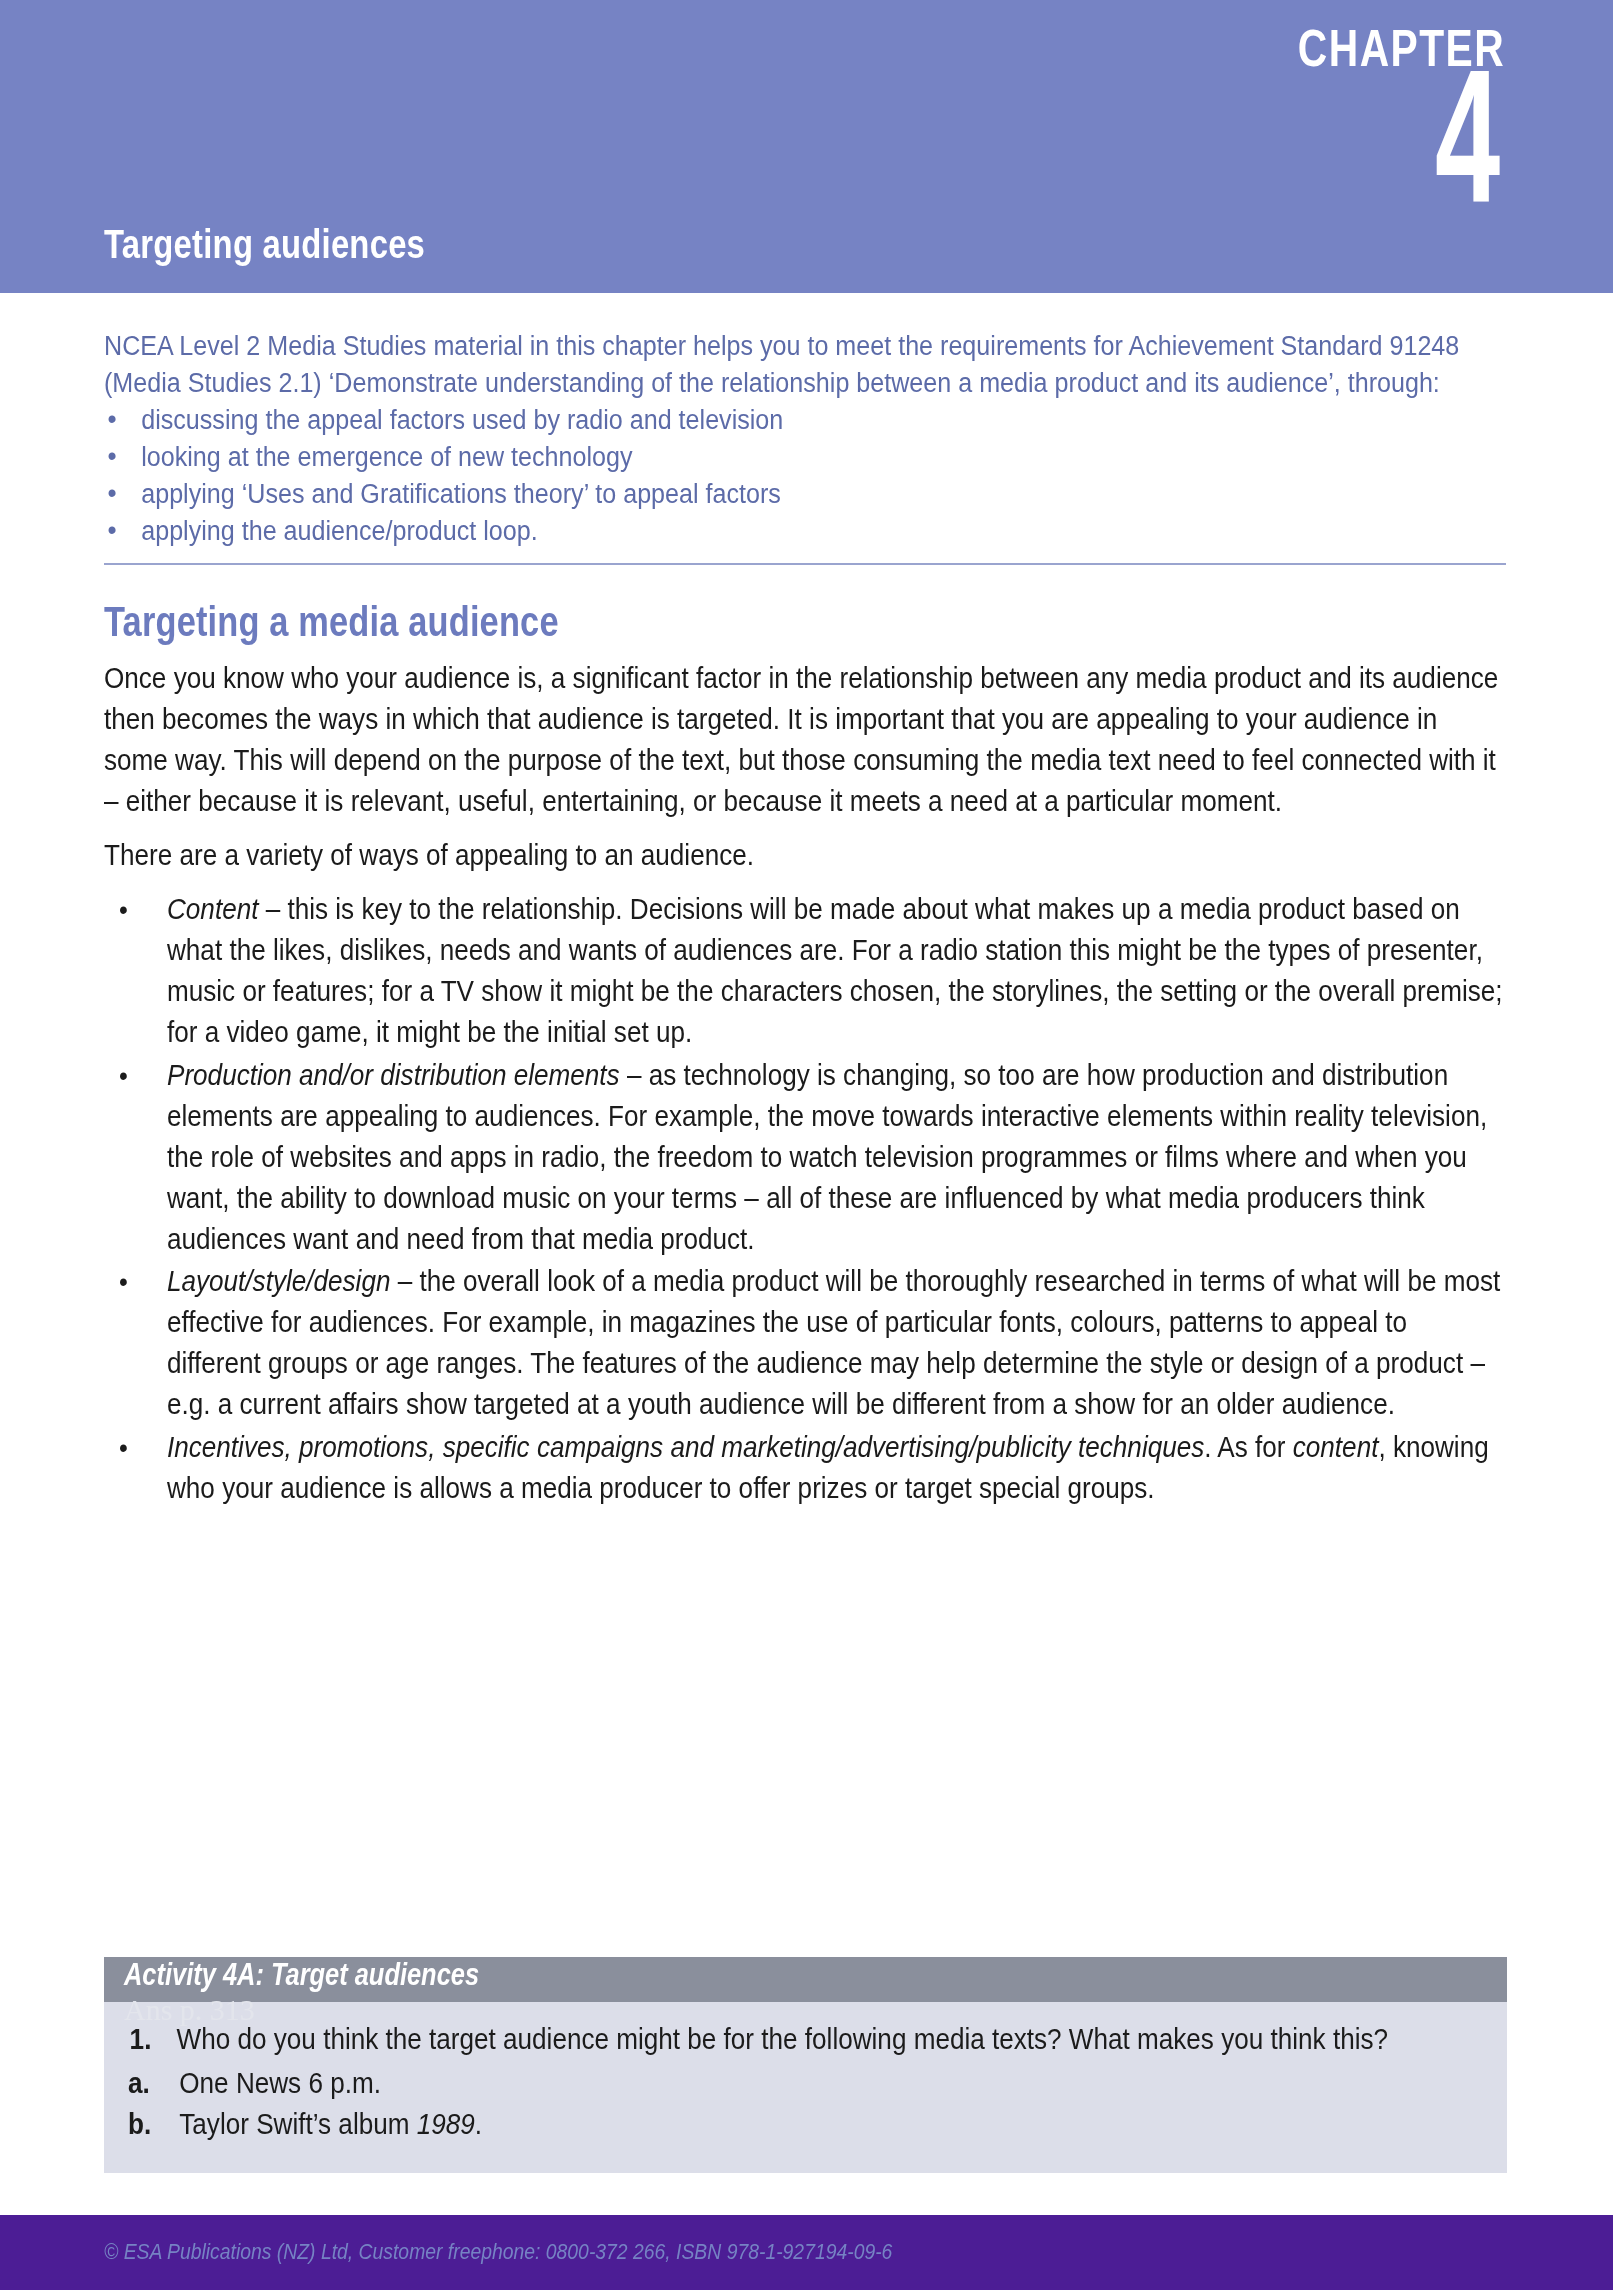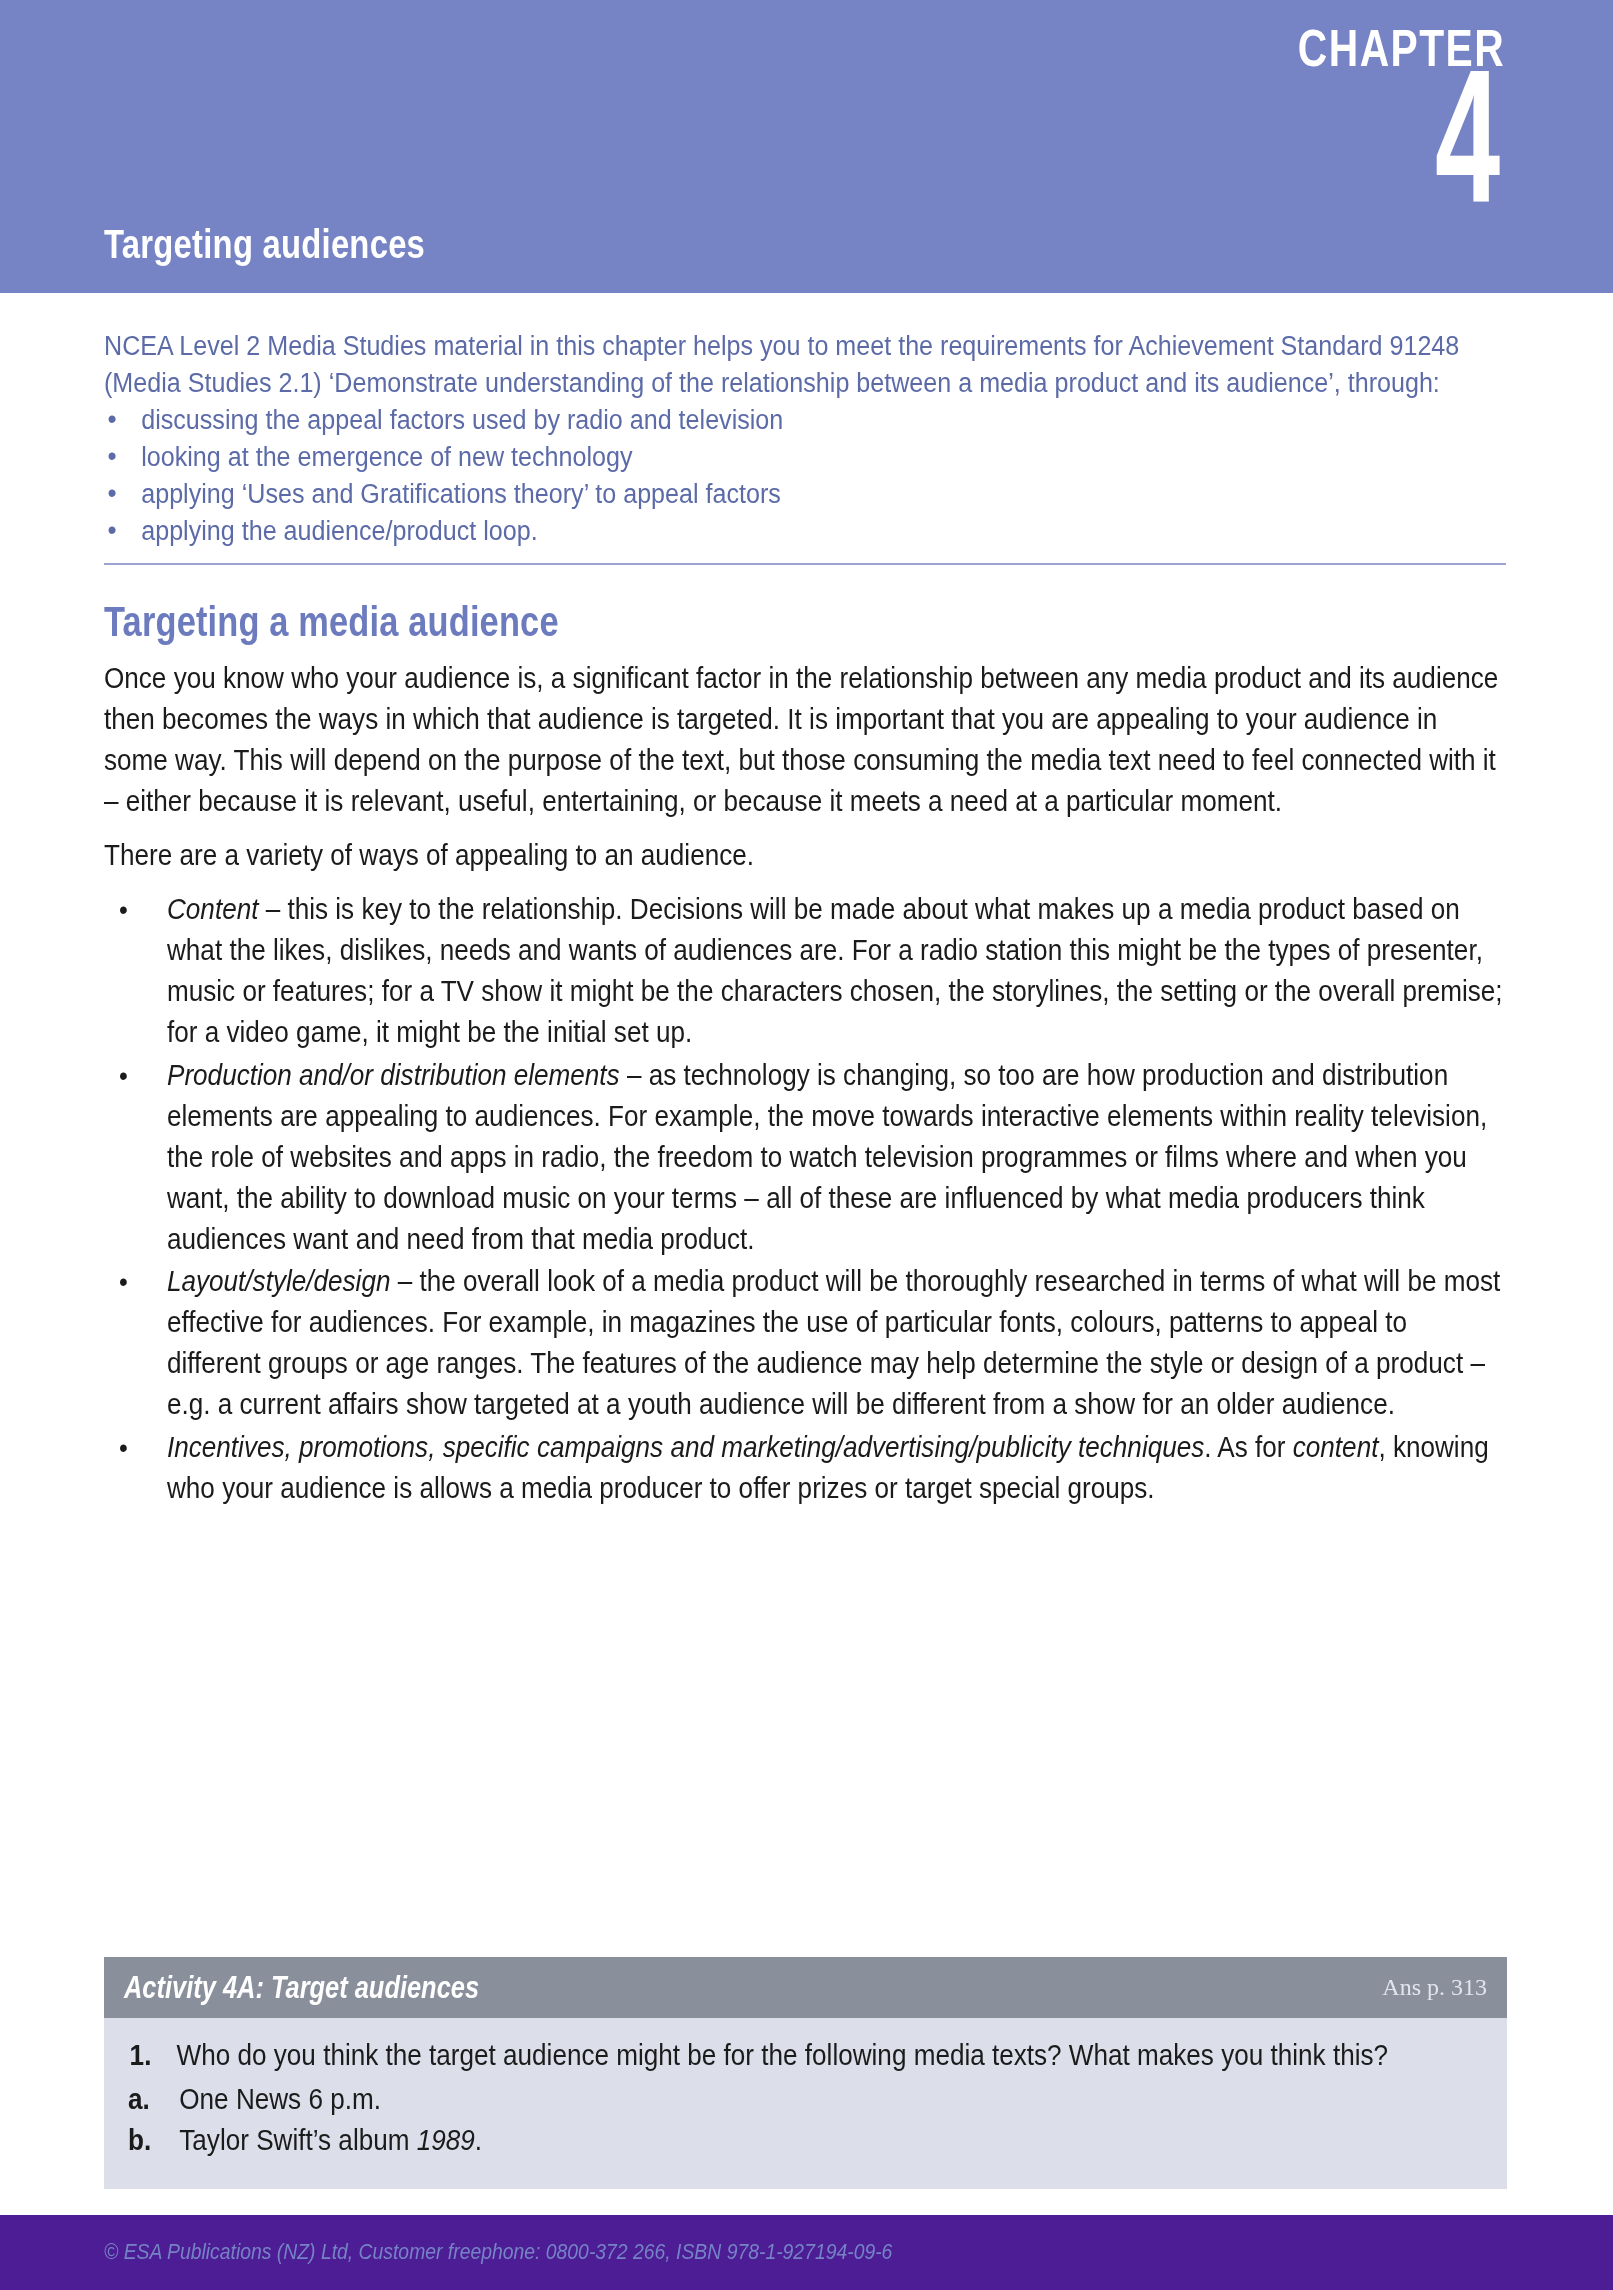--- a/index.html
+++ b/index.html
@@ -158,40 +158,41 @@
 
   
   .activity {
     position: absolute;
     left: 104px;
     top: 1957px;
     width: 1403px;
   }
   .activity-header {
     background: #8a8f9c;
-    height: 61px;
+    height: 45px;
     display: flex;
-    align-items: center;
+    align-items: flex-start;
     justify-content: space-between;
     padding: 0 20px 0 20px;
     box-sizing: border-box;
+    flex-direction: column;
   }
   .activity-header .act-title {
     color: #ffffff;
     font-size: 31px;
     font-weight: bold;
     font-style: italic;
     font-family: "Liberation Sans", sans-serif;
     transform: scaleX(0.82);
     transform-origin: left center;
     white-space: nowrap;
   }
   .activity-header .act-ans {
     color: #e3e5ec;
-    font-size: 24px;
+    font-size: 30px;
     font-family: "Liberation Serif", serif;
     white-space: nowrap;
   }
   .activity-body {
     background: #dcdee9;
     padding: 16.6px 24px 28px 24px;
     box-sizing: border-box;
     color: #1b1b1b;
   }
   .q-row {

